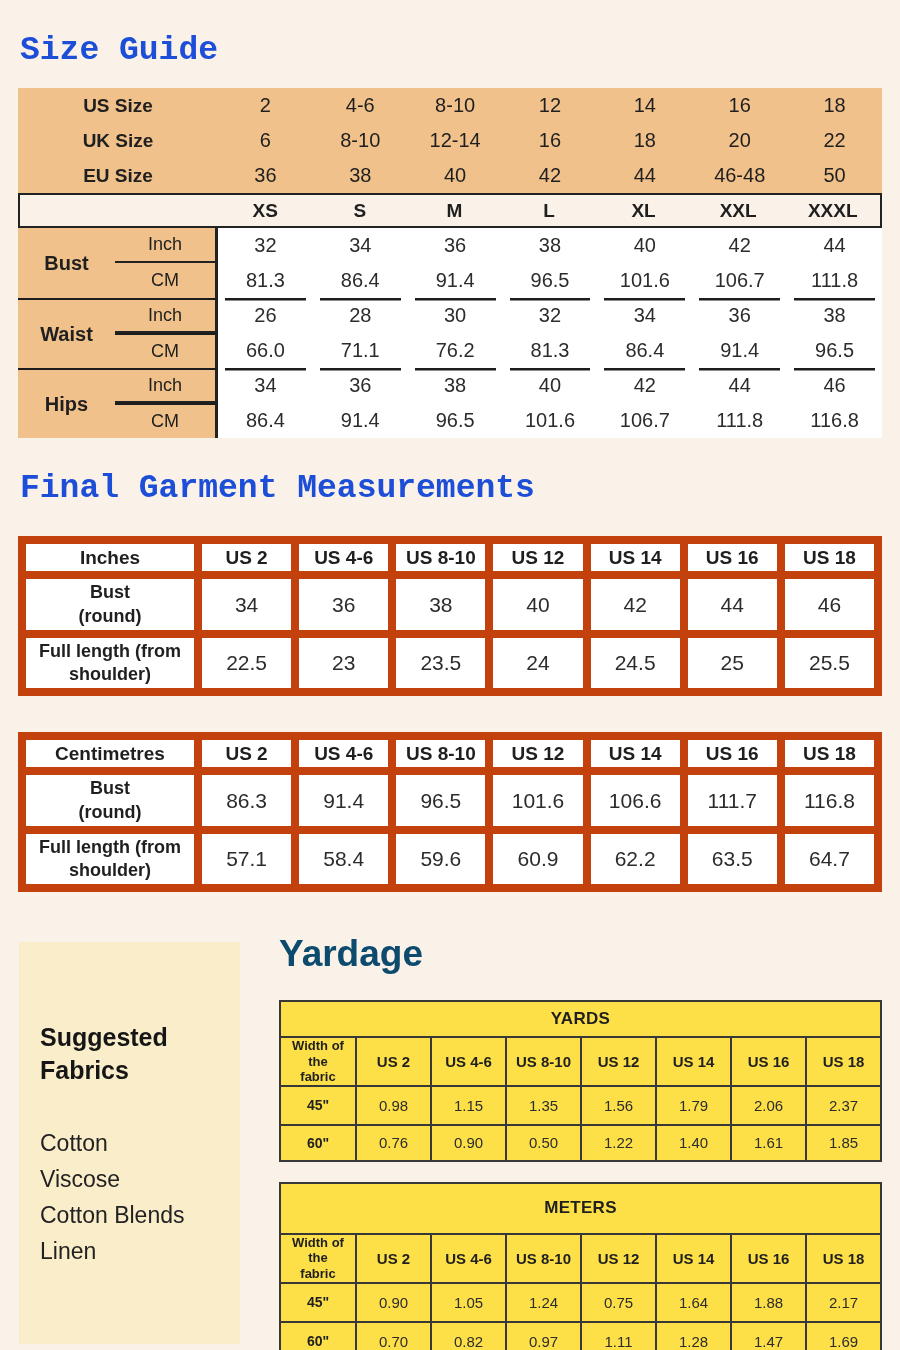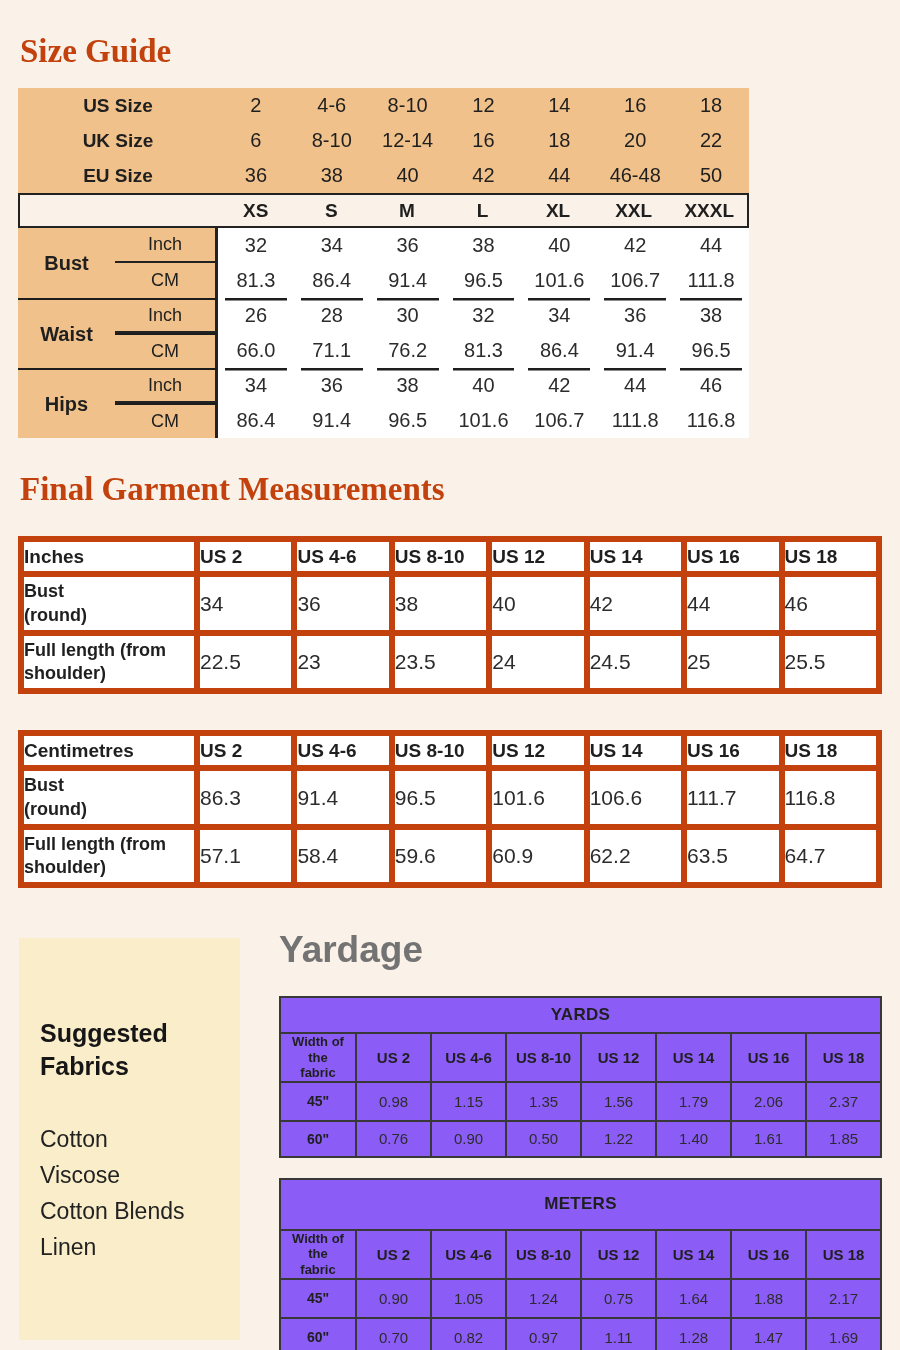--- a/index.html
+++ b/index.html
@@ -4,29 +4,29 @@
 <style>
   * { box-sizing: border-box; }
   html,body { margin:0; padding:0; }
   body {
     width:900px; height:1350px; overflow:hidden;
     background:#faf2e8;
     font-family:"Liberation Sans", sans-serif;
     color:#1f1f1f;
   }
   .serif-title {
-    font-family:Liberation Serif, serif;
+    font-family:Liberation Mono, monospace;
     font-weight:700; font-size:33px; line-height:42px;
-    margin:0; color:#c2410c;
+    margin:0; color:#1d4ed8;
   }
   #title-main { padding:30px 0 0 20px; }
   #title-fgm  { padding:30px 0 0 20px; }
 
   
-  .sg { width:731px; margin:16px 0 0 18px;border-radius:22px; }
+  .sg { width:864px; margin:16px 0 0 18px;border-radius:22px; }
   .c { display:flex; align-items:center; justify-content:center; text-align:center; }
   .row-conv { display:grid; grid-template-columns:200px repeat(7,1fr); height:35px; background:#f0c18a; }
   .row-conv .l { font-weight:bold; font-size:19px; }
   .row-conv .v { font-size:20px; }
   .sg-head {
     display:grid; grid-template-columns:198px repeat(7,1fr); height:35px;
     background:#faf2e8; border:2px solid #222; font-weight:bold; font-size:19px;
   }
   .sec { display:grid; grid-template-columns:97px 103px repeat(7,1fr); grid-auto-rows:35px; background:#fff; }
   .nm { grid-row:span 2; background:#f0c18a; font-weight:bold; font-size:20px; }
@@ -36,41 +36,41 @@
   .sec.divided .nm, .sec.divided .un { border-top:2.5px solid #1d1d1d; }
   .sec.divided .dc.top { background:linear-gradient(#1d1d1d,#1d1d1d) center top / calc(100% - 14px) 2.5px no-repeat; }
 
   
   table.gt {
     width:864px; margin:0 0 0 18px; border-collapse:collapse;
     table-layout:fixed; background:#fff;
   }
   table.gt.gt1 { margin-top:26px; }
   table.gt.gt2 { margin-top:36px; }
-  .gt th, .gt td { border:6px solid #c2410c; text-align:left; vertical-align:middle; padding:0; }
+  .gt th, .gt td { border:8px solid #c2410c; text-align:center; vertical-align:middle; padding:0; }
   .gt col.lab { width:176px; }
   .gt tr.hd { height:35px; }
   .gt tr.r1 { height:59px; }
   .gt tr.r2 { height:58px; }
   .gt th { font-size:19px; }
   .gt th.rl { font-size:18px; line-height:1.3; white-space:pre-line; }
   .gt td { font-size:21px; font-weight:400; color:#2c2c2c; }
 
   
   .ywrap { display:flex; align-items:flex-start; margin-top:40px; }
   .sidebar {
     width:221px; height:402px; background:#faedca;
     margin:10px 0 0 19px; padding:79px 0 0 21px; flex:none;
   }
   .sb-head { font-size:25px; font-weight:bold; line-height:33px; white-space:pre-line; color:#161616; }
   .sb-list { margin-top:38px; }
   .sb-item { font-size:23px; line-height:36px; color:#222; }
   .ycol { margin-left:39px; flex:none; width:604px; }
-  .ytitle { font-size:37px; font-weight:bold; line-height:44px; color:#737373; }
-  table.yt { width:603px; border-collapse:collapse; table-layout:fixed; background:#8b5cf6; }
+  .ytitle { font-size:37px; font-weight:bold; line-height:44px; color:#0c4a6e; }
+  table.yt { width:603px; border-collapse:collapse; table-layout:fixed; background:#fde047; }
   table.yt.yt1 { margin-top:24px; }
   table.yt.yt2 { margin-top:20px; }
   .yt th, .yt td { border:2px solid #383838; text-align:center; vertical-align:middle; padding:0; }
   .yt col.w { width:76px; }
   .yt th.cap { font-size:17px; letter-spacing:.3px; }
   .yt th { font-size:15px; }
   .yt th.wl { font-size:13px; white-space:pre-line; line-height:1.2; }
   .yt th.rv { font-size:14px; }
   .yt td { font-size:15px; font-weight:400; color:#2c2c2c; }
   .yt1 tr.r-cap { height:36px; } .yt1 tr.r-sub { height:41px; } .yt1 tr.r-d1 { height:39px; } .yt1 tr.r-d2 { height:36px; }

